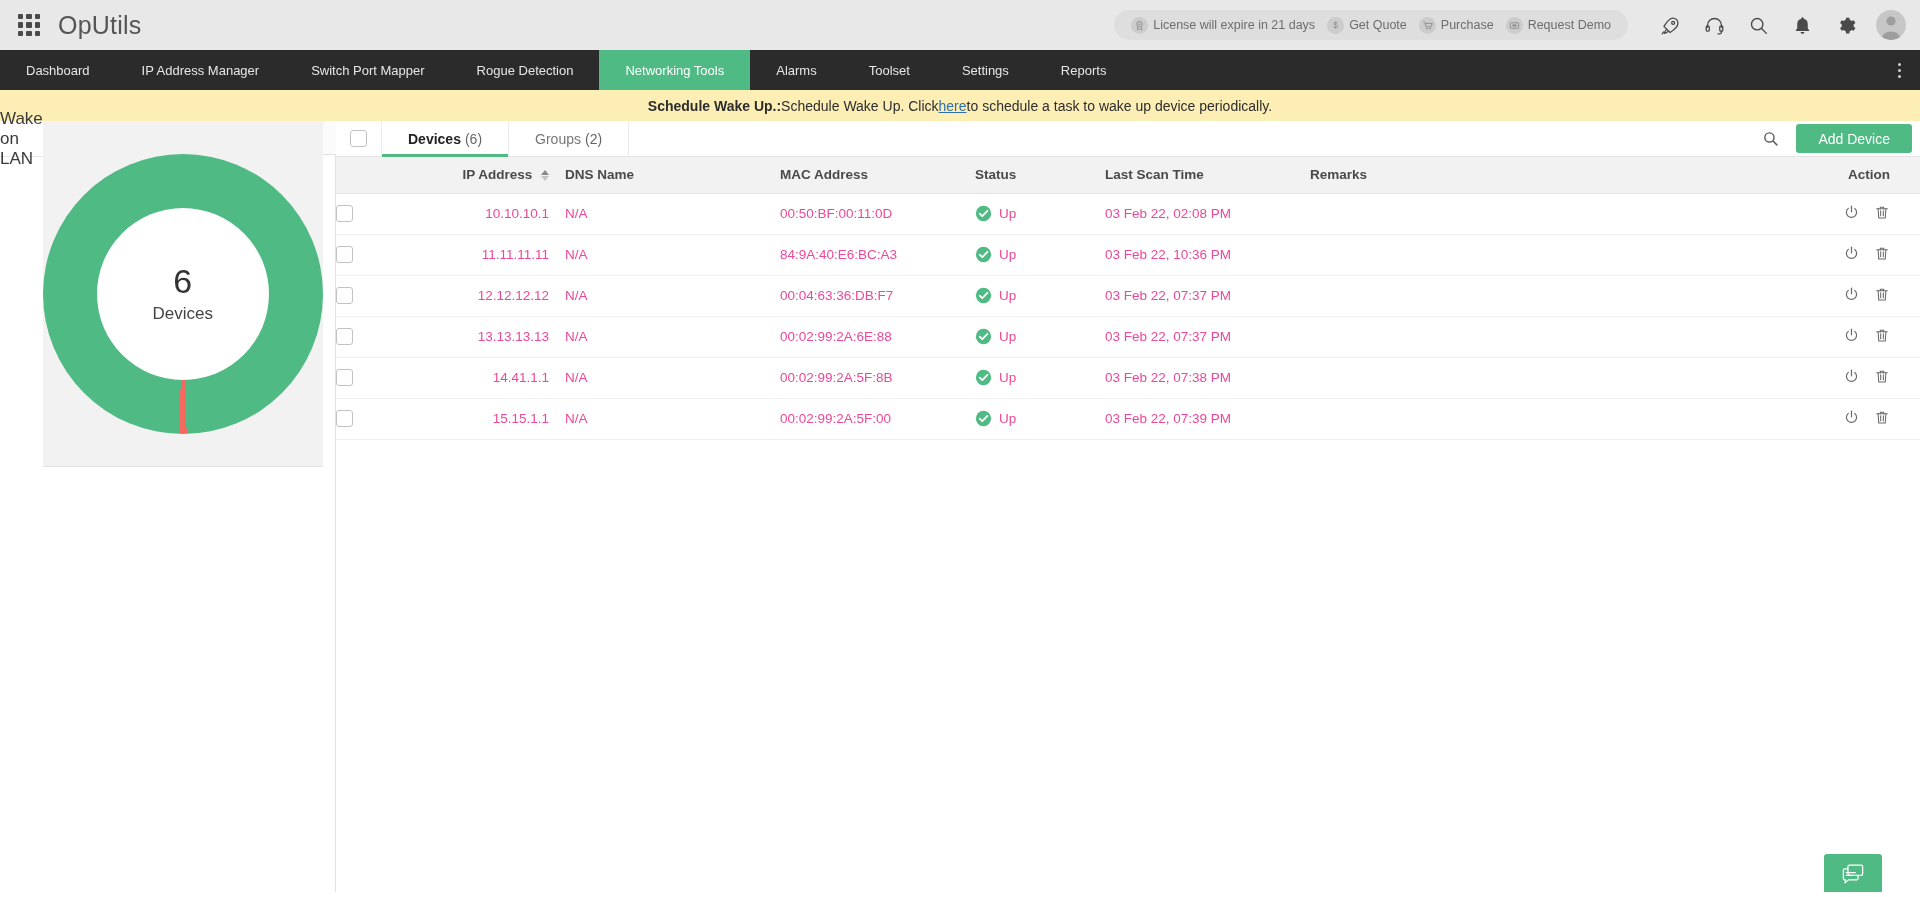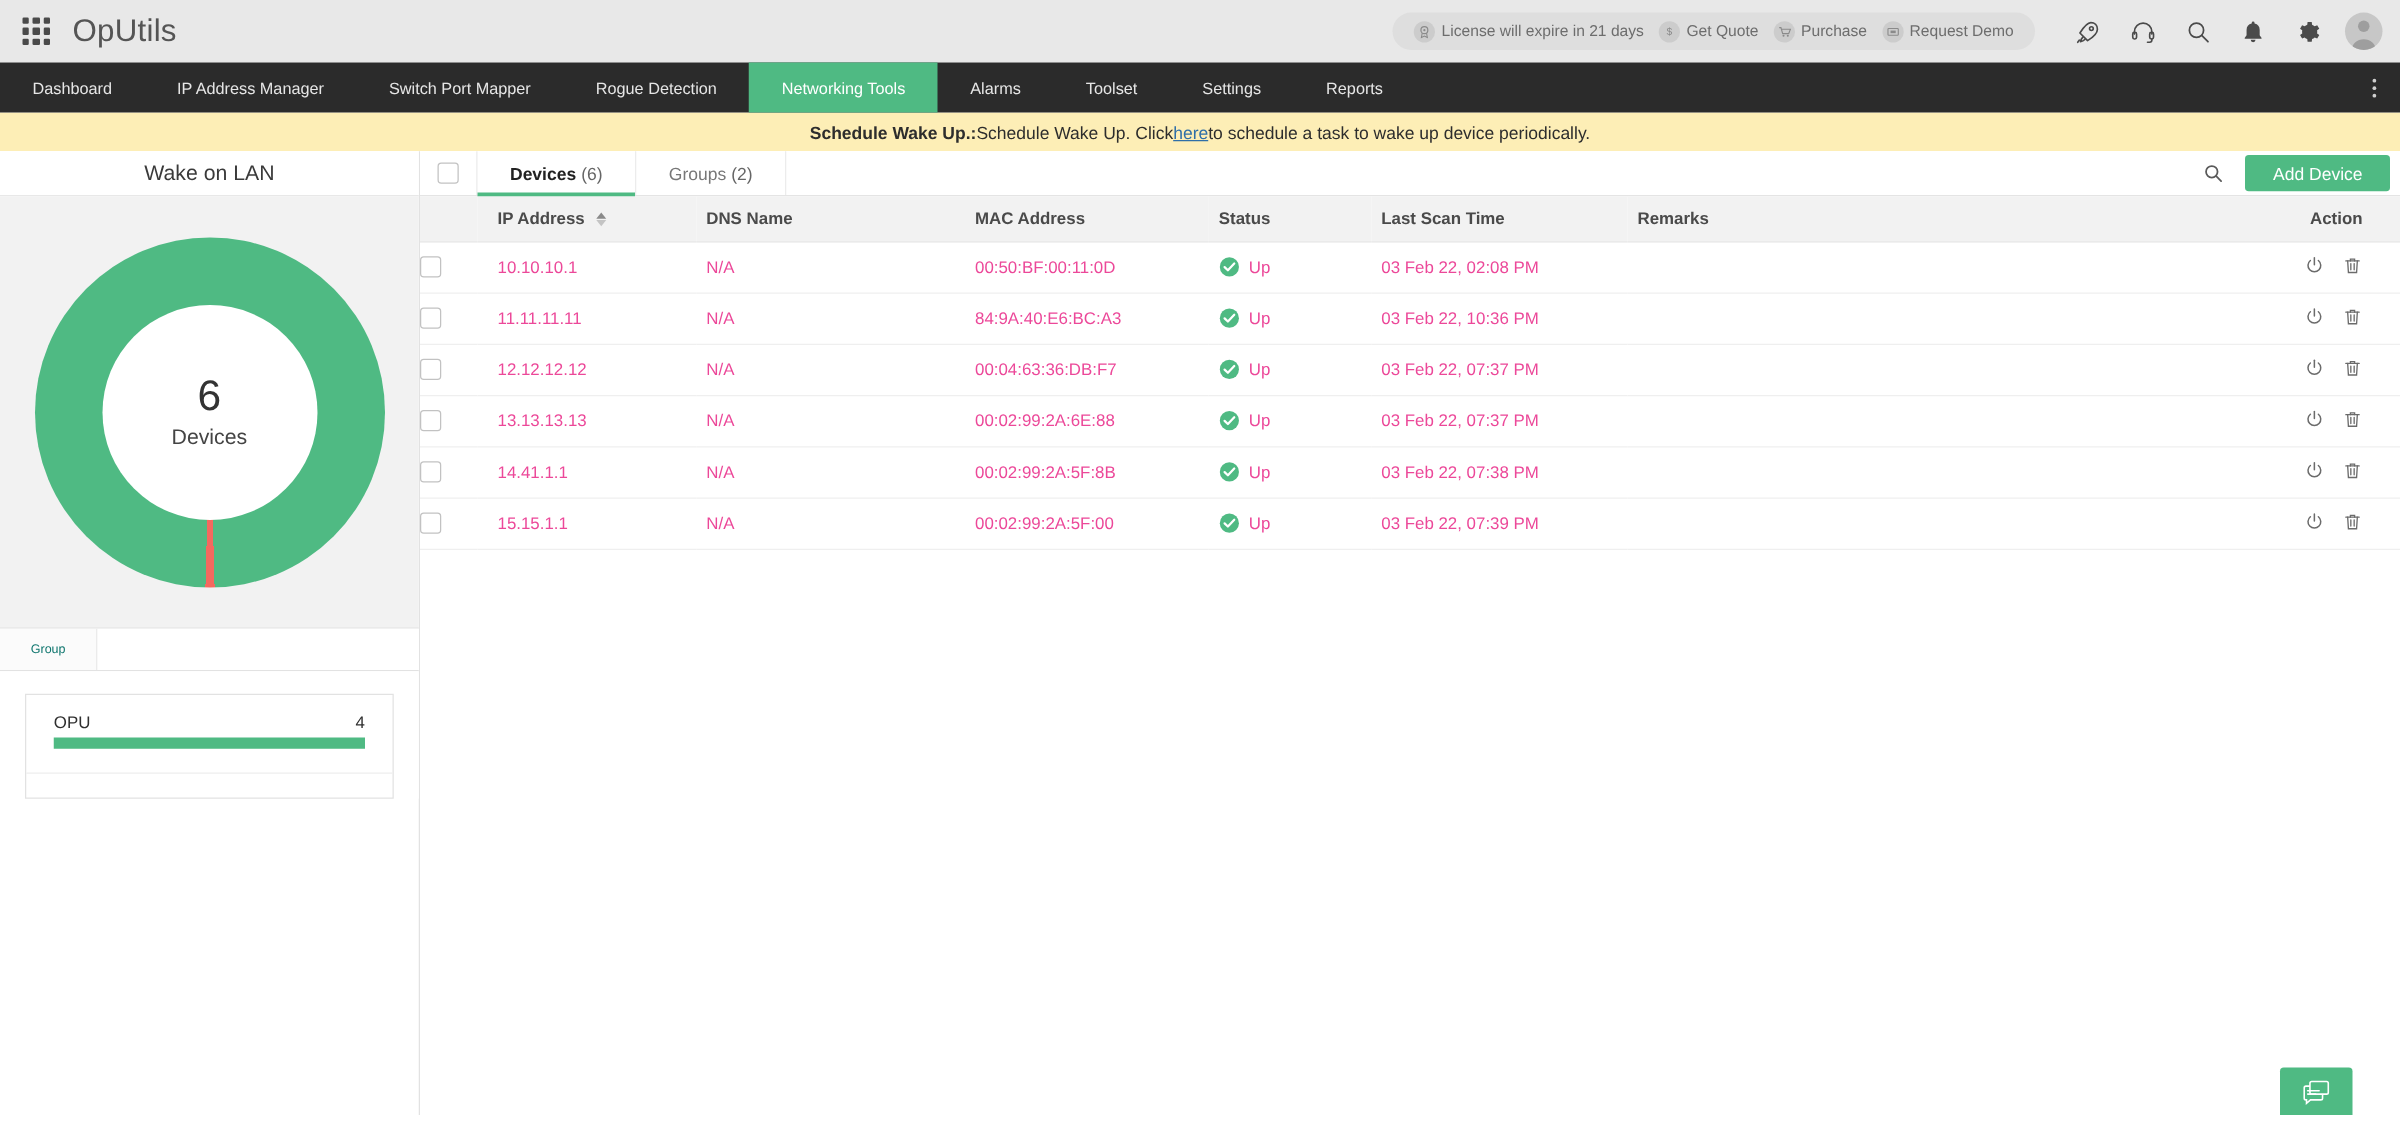--- a/index.html
+++ b/index.html
@@ -119,21 +119,21 @@
   .banner a { color: #2f6fa8; text-decoration: underline; cursor: pointer; }
 
   
   .content { display: flex; height: calc(897px - 50px - 40px - 36px); background: #ffffff; }
 
   
   .left {
     width: 336px;
     flex: 0 0 336px;
     border-right: 1px solid #e2e2e2;
-    display: flex; flex-direction: column;
+    display: flex; flex-direction: row;
     background: #ffffff;
   }
   .left-title {
     height: 36px;
     display: flex; align-items: center; justify-content: center;
     font-size: 17px; color: #3a3a3a;
     border-bottom: 1px solid #e8e8e8;
     background: #fff;
   }
   .donut-wrap {
@@ -234,21 +234,21 @@
   thead th {
     background: #f2f2f2;
     height: 36px;
     font-size: 13.5px; color: #4a4a4a; font-weight: bold;
     text-align: left;
     padding: 0 8px;
     border-bottom: 1px solid #e4e4e4;
     white-space: nowrap;
   }
   th.c-chk, td.c-chk { width: 46px; text-align: center; padding: 0; }
-  th.c-ip,  td.c-ip  { width: 175px; padding-left: 16px; }
+  th.c-ip,  td.c-ip  { width: 175px; padding-left: 16px; text-align: right; }
   th.c-dns, td.c-dns { width: 215px; }
   th.c-mac, td.c-mac { width: 195px; }
   th.c-st,  td.c-st  { width: 130px; }
   th.c-scan,td.c-scan{ width: 205px; }
   th.c-rem, td.c-rem { width: auto; }
   th.c-act, td.c-act { width: 120px; text-align: right; padding-right: 30px; }
   tbody td {
     height: 41px;
     font-size: 13.5px; color: #ec4899;
     border-bottom: 1px solid #efefef;

